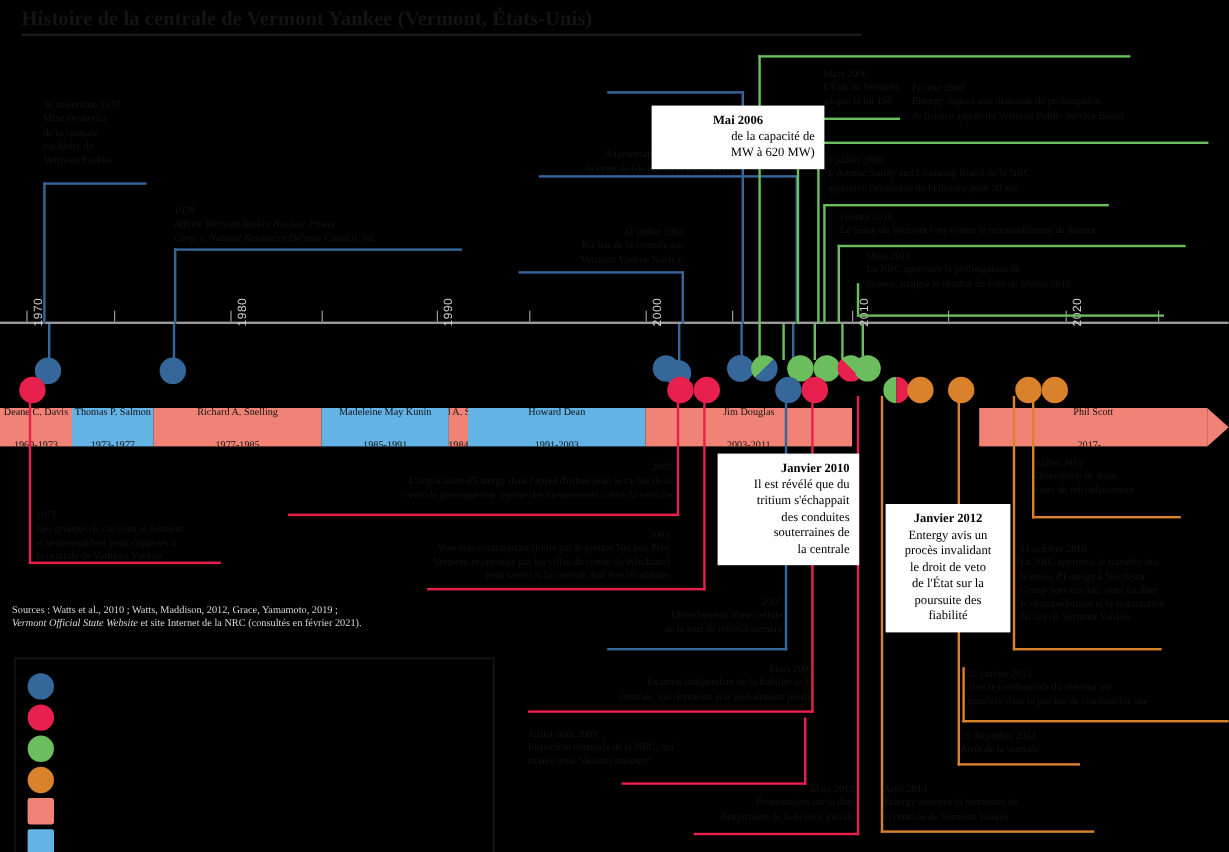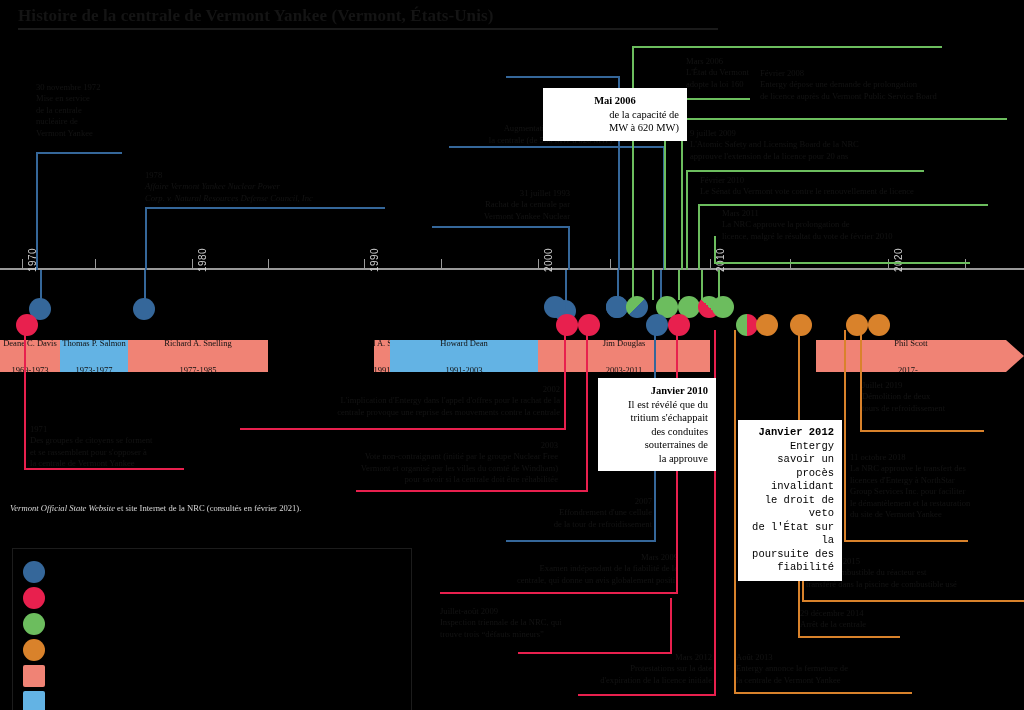--- a/index.html
+++ b/index.html
@@ -221,23 +221,27 @@
         <div class="gyears">1969-1973</div>
       </div>
       <div class="gov" style="left: 60px; width: 68px; background: rgb(99, 179, 228);">
         <div class="gname">Thomas P. Salmon</div>
         <div class="gyears">1973-1977</div>
       </div>
       <div class="gov" style="left: 128px; width: 140px; background: rgb(240, 131, 117);">
         <div class="gname">Richard A. Snelling</div>
         <div class="gyears">1977-1985</div>
       </div>
+      <div class="gov" style="left: 268px; width: 106px; background: rgb(99, 179, 228);">
+        <div class="gname">Madeleine May Kunin</div>
+        <div class="gyears">1985-1991</div>
+      </div>
       <div class="gov" style="left: 374px; width: 16px; background: rgb(240, 131, 117);">
         <div class="gname">Richard A. Snelling</div>
-        <div class="gyears">1991</div>
+        <div class="gyears">1984</div>
       </div>
       <div class="gov" style="left: 390px; width: 148px; background: rgb(99, 179, 228);">
         <div class="gname">Howard Dean</div>
         <div class="gyears">1991-2003</div>
       </div>
       <div class="gov" style="left: 538px; width: 172px; background: rgb(240, 131, 117);">
         <div class="gname">Jim Douglas</div>
         <div class="gyears">2003-2011</div>
       </div>
       <div class="gov" style="left: 816px; width: 190px; background: rgb(240, 131, 117);">
@@ -367,36 +371,37 @@
     <span>de la capacité de</span><br>
     <span>MW à 620 MW)</span>
   </div>
 
   <div class="callout" style="left:598px;top:378px;width:102px;">
     <span class="hd">Janvier 2010</span>
     <span>Il est révélé que du</span><br>
     <span>tritium s'échappait</span><br>
     <span>des conduites</span><br>
     <span>souterraines de</span><br>
-    <span>la approuve</span>
-  </div>
-
-  <div class="callout" style="left:738px;top:420px;width:88px;text-align:right;font-family:Liberation Mono, monospace;">
+    <span>la centrale</span>
+  </div>
+
+  <div class="callout" style="left:738px;top:420px;width:88px;text-align:center;">
     <span class="hd">Janvier 2012</span>
-    <span>Entergy savoir un</span><br>
+    <span>Entergy avis un</span><br>
     <span>procès invalidant</span><br>
     <span>le droit de veto</span><br>
     <span>de l'État sur la</span><br>
     <span>poursuite des</span><br>
     <span>fiabilité</span>
   </div>
 
   
   <div class="abs" id="credits">
     <div id="cred-src">
+      <div>Sources : Watts et al., 2010 ; Watts, Maddison, 2012, Grace, Yamamoto, 2019 ;</div>
       <div><i>Vermont Official State Website</i><span> et site Internet de la NRC (consultés en février 2021).</span></div>
     </div>
   </div>
 
   
   <div class="abs" id="legend-box">
       <div class="lgrow" style="top: 12px;">
         <div class="lgswatch" style="background: rgb(53, 103, 154);"></div>
         <div class="lglabel"></div>
       </div>

